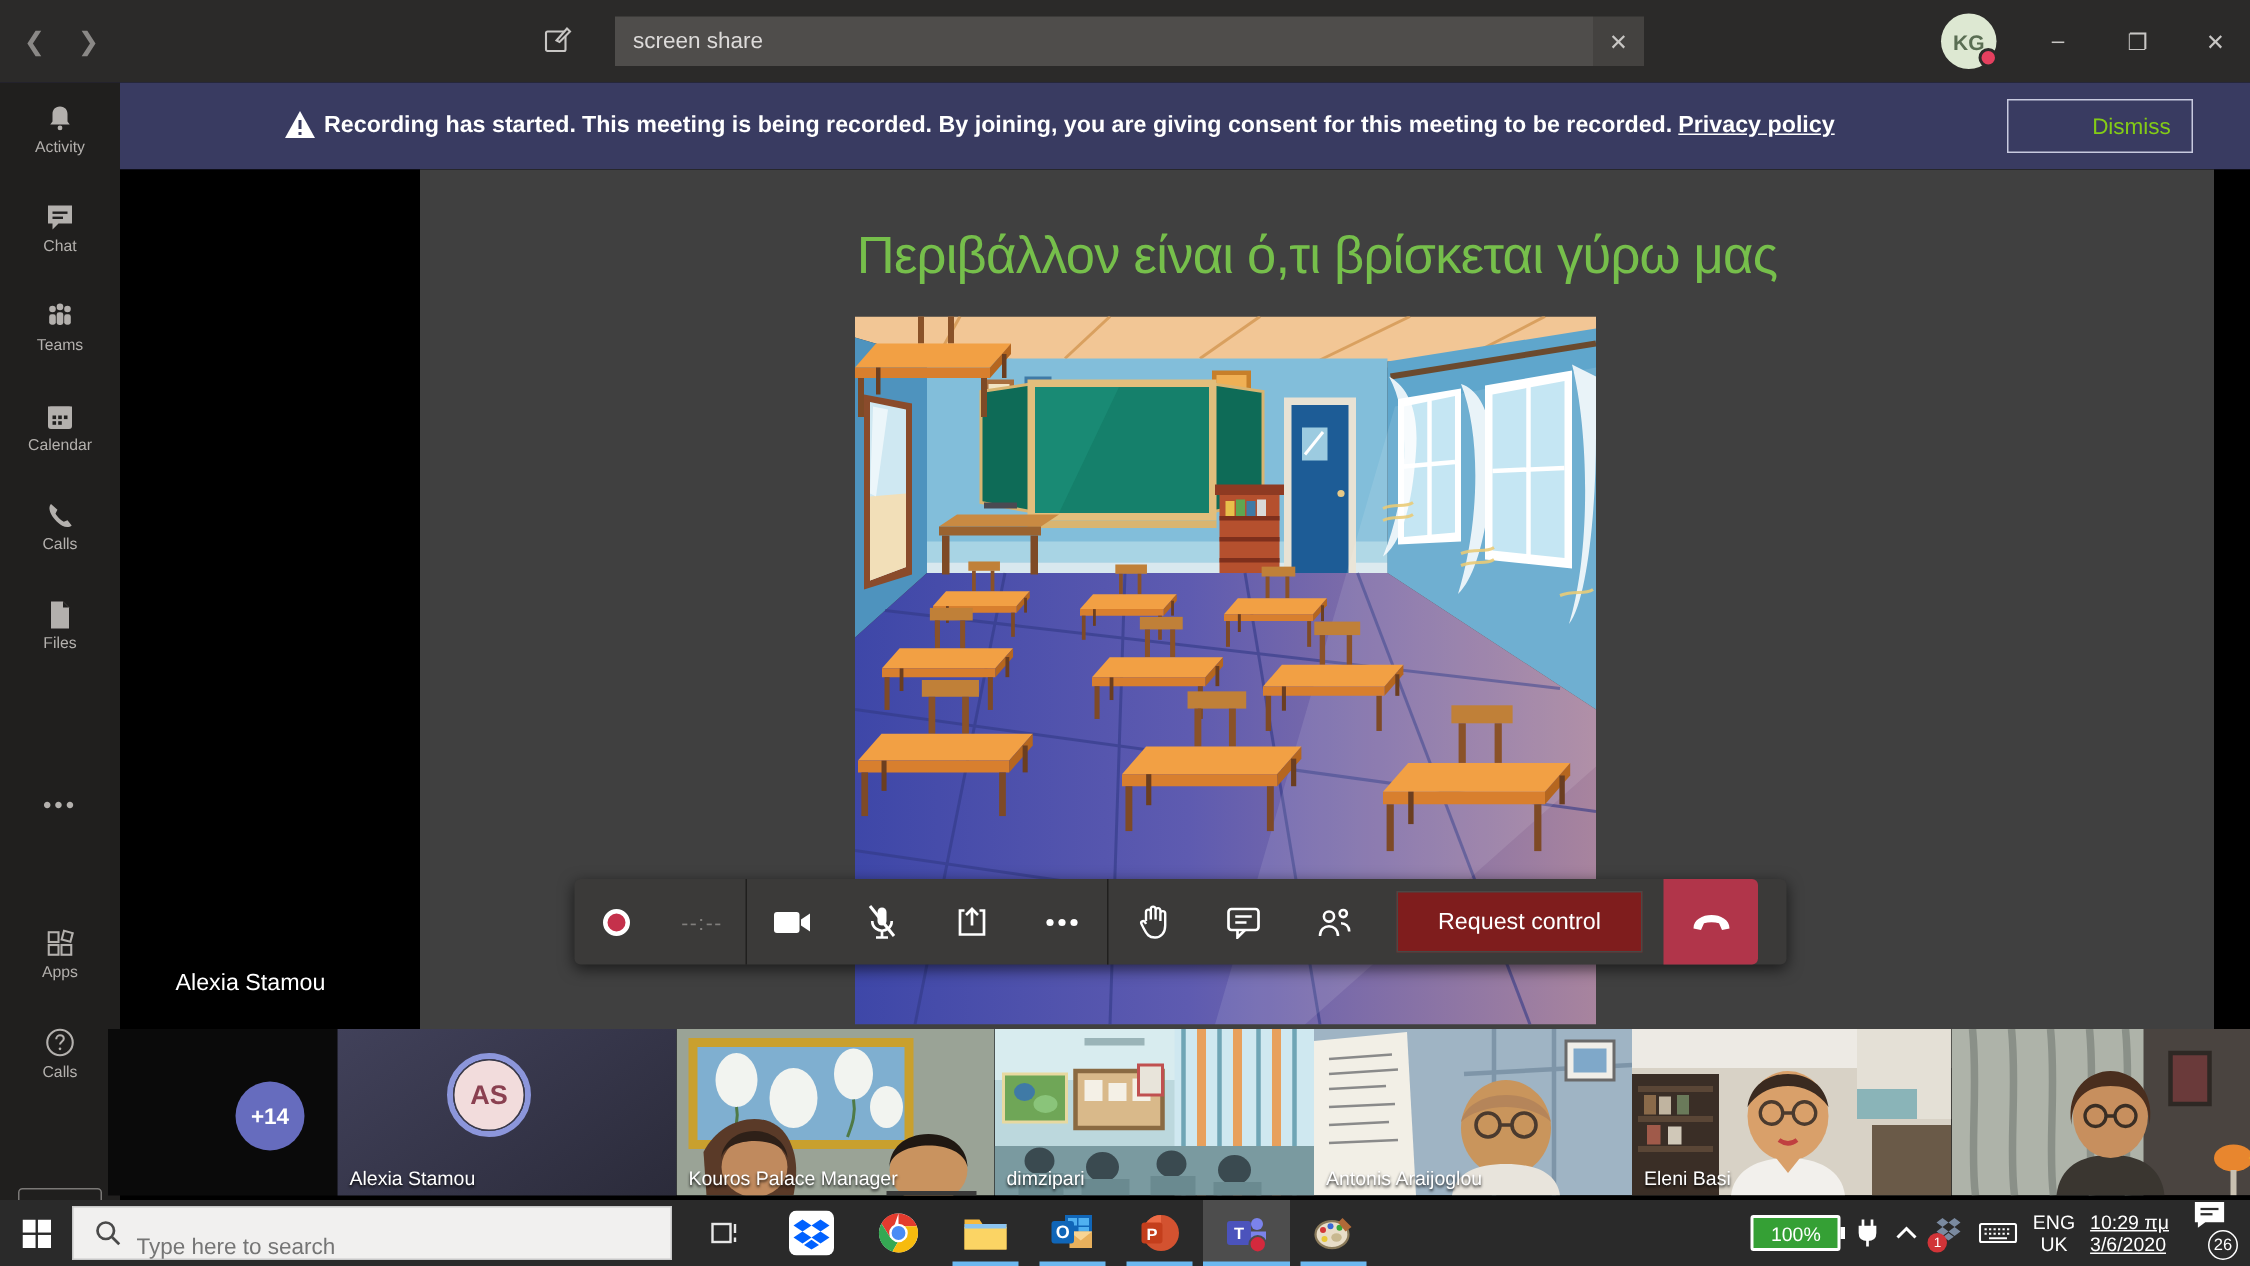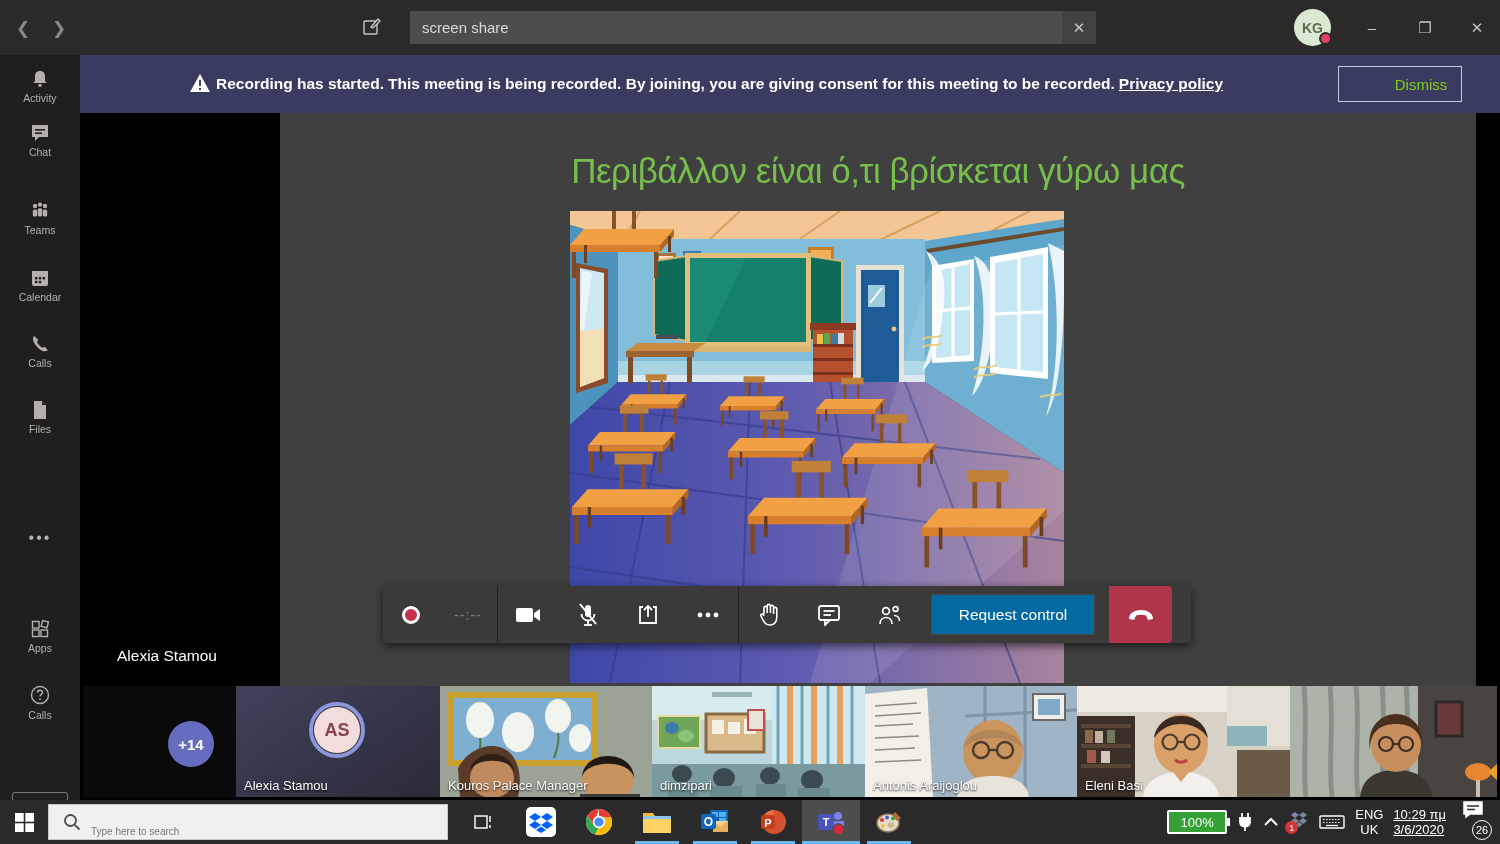--- a/index.html
+++ b/index.html
@@ -57,21 +57,21 @@
 
   
   .ctrlbar { position:absolute; top:586px; left:383px; width:808px; height:57px; background:#3b3a39;
     border-radius:4px; box-shadow:0 3px 10px rgba(0,0,0,.6); display:flex; align-items:center; }
   .ctrl-ic { width:60px; height:57px; display:flex; align-items:center; justify-content:center;
     color:#fff; cursor:pointer; }
   .ctrl-div { width:1px; height:57px; background:#201f1e; }
   .rec-wrap { width:56px; display:flex; align-items:center; justify-content:center; }
   .rec-dot { width:18px; height:18px; border-radius:50%; background:#c4314b; border:3px solid #fff; }
   .timer { width:58px; text-align:center; color:#807e7c; font-size:14px; letter-spacing:1px; }
-  .reqctl-btn { margin:0 14px 0 12px; width:164px; height:41px; background:#0369a1; border:1px solid #4a4846;
+  .reqctl-btn { margin:0 14px 0 12px; width:164px; height:41px; background:#7f1d1d; border:1px solid #4a4846;
     color:#fff; font-size:15.5px; cursor:pointer; font-family:"Liberation Sans", sans-serif; }
   .hangup { width:63px; height:57px; background:#b1354a; border-radius:0 4px 4px 0;
     display:flex; align-items:center; justify-content:center; cursor:pointer; }
 
   
   .strip { position:absolute; top:686px; left:80px; width:1420px; height:111px; display:flex; background:#000;justify-content:center; }
   .tile { position:relative; height:111px; overflow:hidden; flex:0 0 auto; }
   .tile-name { position:absolute; left:8px; bottom:4px; color:#fff; font-size:13px;
     text-shadow:0 1px 2px rgba(0,0,0,.9); white-space:nowrap; }
   .overflow-circle { position:absolute; left:85px; top:35px; width:46px; height:46px; border-radius:50%;
@@ -82,21 +82,21 @@
   .as-inner { width:48px; height:48px; border-radius:50%; background:#f2dcdc; color:#8a4050;
     font-size:18px; font-weight:bold; display:flex; align-items:center; justify-content:center;
     border:1px solid #3a3a4a; }
 
   
   .taskbar { position:absolute; top:800px; left:0; width:1500px; height:44px; background:#2a2a2a;
     display:flex; align-items:center; }
   .tb-start { width:48px; height:44px; display:flex; align-items:center; justify-content:center; cursor:pointer; }
   .tb-search { position:relative; width:400px; height:36px; background:#f1f0ef; border:1px solid #c8c8c8;
     display:flex; align-items:center; }
-  .tb-search input { border:none; background:transparent; outline:none; font-size:10px; color:#4a4a4a;
+  .tb-search input { border:none; background:transparent; outline:none; font-size:15px; color:#4a4a4a;
     width:330px; font-family:"Liberation Sans", sans-serif;margin-top:18px; }
   .tb-ic { position:relative; width:58px; height:44px; display:flex; align-items:center; justify-content:center;
     cursor:pointer; }
   .tb-ic.active { background:#4d4d4d; }
   .tb-underline { position:absolute; bottom:0; left:7px; width:44px; height:3px; background:#6cb8f0; }
   .tb-underline.wide { left:0; width:58px; }
   .tray { position:absolute; right:0; top:0; height:44px; display:flex; align-items:center; gap:10px;
     padding-right:10px; color:#fff; }
   .battery { position:relative; width:60px; height:24px; background:#35a035; border:2px solid #fff;
     border-radius:2px; color:#fff; font-size:13px; display:flex; align-items:center; justify-content:center; }
@@ -145,21 +145,21 @@
   </div>
 
   <div class="rail">
     <div class="rail-item" style="top:2px">
       <svg width="20" height="20" viewBox="0 0 20 20" fill="#b3b0ad">
         <path d="M10 2 C6.5 2 5 4.5 5 7 L5 12 L3.5 14 L16.5 14 L15 12 L15 7 C15 4.5 13.5 2 10 2 Z"></path>
         <circle cx="10" cy="16.3" r="1.6"></circle>
         </svg>
       <span class="lbl">Activity</span>
     </div>
-    <div class="rail-item" style="top:56px">
+    <div class="rail-item" style="top:68px">
       <svg width="20" height="20" viewBox="0 0 20 20" fill="#b3b0ad">
         <path d="M2 2 H18 V14 H9 L5 18 V14 H2 Z"></path>
           <rect x="5" y="6" width="10" height="1.6" fill="#201f1e"></rect>
         <rect x="5" y="9.4" width="7" height="1.6" fill="#201f1e"></rect>
         </svg>
       <span class="lbl">Chat</span>
     </div>
     <div class="rail-item" style="top:134px">
       <svg width="22" height="20" viewBox="0 0 22 20" fill="#b3b0ad">
         <circle cx="6" cy="5" r="2.2"></circle>
@@ -420,21 +420,21 @@
         </svg>
     </div>
   </div>
 
   <div class="strip">
 
     <div class="tile" style="width:153px;background:#0a0a0a">
       <div class="overflow-circle">+14</div>
     </div>
 
-    <div class="tile" style="width:204px;background:linear-gradient(145deg,#41415a,#2b2b3a)">
+    <div class="tile" style="width:226px;background:linear-gradient(145deg,#41415a,#2b2b3a)">
       <div class="as-ring">
         <div class="as-inner">AS</div>
       </div>
       <div class="tile-name">Alexia Stamou</div>
     </div>
 
     <div class="tile" style="width:212px">
       <svg width="212" height="111" viewBox="0 0 212 111" preserveAspectRatio="none">
         <rect width="212" height="111" fill="#aeb4a6"></rect>
         <rect x="0" y="0" width="212" height="111" fill="#9aa396"></rect>

